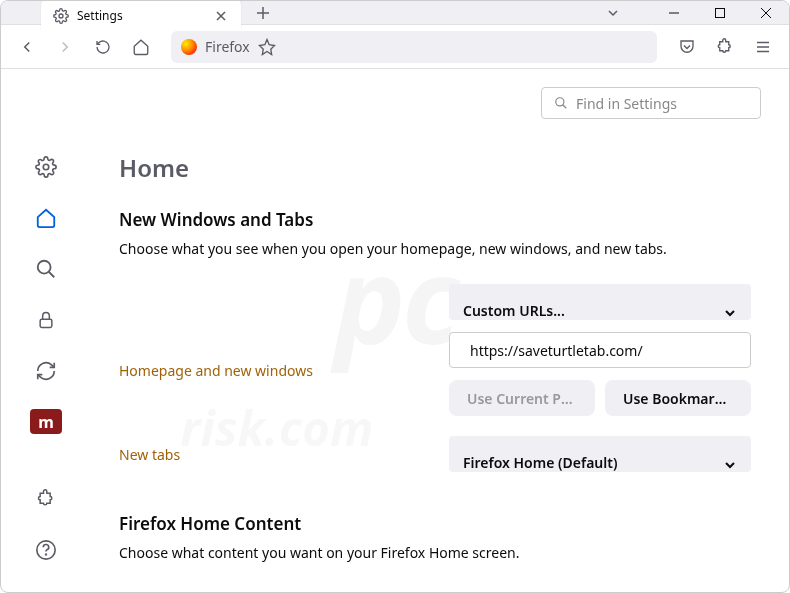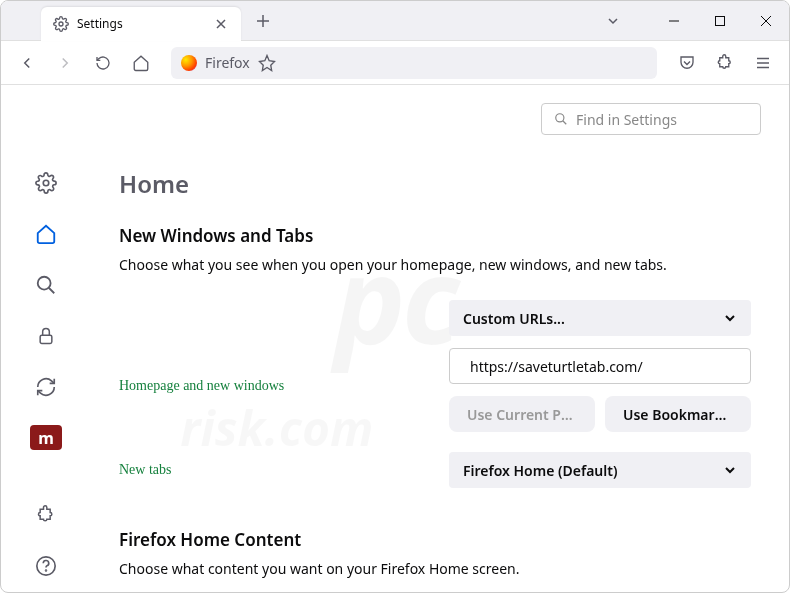--- a/index.html
+++ b/index.html
@@ -7,21 +7,21 @@
 
     
     .watermark { position: absolute; top: 50%; left: 50%; transform: translate(-50%, -50%);
                  font-size: 120px; font-weight: bold; color: rgba(0,0,0,0.04);
                  letter-spacing: -4px; pointer-events: none; z-index: 0; font-style: italic; }
     .watermark2 { position: absolute; top: 72%; left: 35%; transform: translate(-50%, -50%);
                   font-size: 48px; font-weight: bold; color: rgba(0,0,0,0.03);
                   pointer-events: none; z-index: 0; font-style: italic; }
 
     
-    .titlebar { height: 40px; background: #f0f0f4; display: flex; align-items: center; border-bottom: 1px solid #e0e0e0; }
+    .titlebar { height: 24px; background: #f0f0f4; display: flex; align-items: center; border-bottom: 1px solid #e0e0e0; }
     .tab { display: flex; align-items: center; background: #fff; height: 34px; margin-top: 6px; margin-left: 40px;
            border-radius: 6px 6px 0 0; padding: 0 12px; min-width: 200px; gap: 8px; box-shadow: 0 -1px 2px rgba(0,0,0,0.08); }
     .tab-title { font-size: 12px; color: #0c0c0d; flex: 1; }
     .tab-close { width: 16px; height: 16px; display: flex; align-items: center; justify-content: center; cursor: pointer; }
     .new-tab { width: 28px; height: 28px; display: flex; align-items: center; justify-content: center; margin-left: 8px; cursor: pointer; }
     .title-spacer { flex: 1; }
     .win-controls { display: flex; gap: 0; }
     .win-btn { width: 46px; height: 40px; display: flex; align-items: center; justify-content: center; cursor: pointer; }
     .chev-btn { width: 36px; height: 40px; display: flex; align-items: center; justify-content: center; cursor: pointer; margin-right: 20px; }
 
@@ -56,25 +56,25 @@
     .header-row { display: flex; align-items: center; justify-content: space-between; margin-top: 32px; }
     .page-title { font-size: 24px; font-weight: 600; color: #5b5b66; }
     .restore-btn { height: 32px; padding: 0 16px; background: #f0f0f4; border: none; border-radius: 4px;
                    font-size: 14px; cursor: pointer; color: #0c0c0d; }
     .restore-btn .u { text-decoration: underline; }
 
     .section-title { font-size: 17px; font-weight: 600; margin-top: 24px; color: #0c0c0d; }
     .section-desc { font-size: 14px; color: #0c0c0d; margin-top: 8px; }
 
     .form-row { display: flex; align-items: center; margin-top: 26px; gap: 20px; }
-    .form-label { width: 310px; font-size: 14px; color: #15803d; font-family: Liberation Serif, serif; }
+    .form-label { width: 310px; font-size: 14px; color: #a16207; }
     .form-controls { flex: 1; display: flex; flex-direction: column; gap: 12px; }
 
     .select-box { width: 302px; height: 36px; background: #f0f0f4; border-radius: 4px;
-                  display: flex; align-items: center; justify-content: space-between; padding: 0 14px;
+                  display: flex; align-items: flex-end; justify-content: space-between; padding: 0 14px;
                   font-size: 14px; font-weight: 600; cursor: pointer; color: #0c0c0d; }
     .url-input { width: 302px; height: 36px; border: 1px solid #ccc; border-radius: 4px;
                  padding: 0 20px; font-size: 14px; color: #0c0c0d; outline: none; }
     .btn-row { display: flex; gap: 10px; width: 302px; }
     .action-btn { flex: 1; height: 36px; background: #f0f0f4; border: none; border-radius: 8px;
                   font-size: 14px; font-weight: 600; cursor: pointer; color: #0c0c0d; white-space: nowrap;
                   overflow: hidden; text-overflow: ellipsis; padding: 0 18px; }
     .action-btn.disabled { color: #999; }
 
     .form-row2 { display: flex; align-items: center; margin-top: 20px; gap: 20px; }

